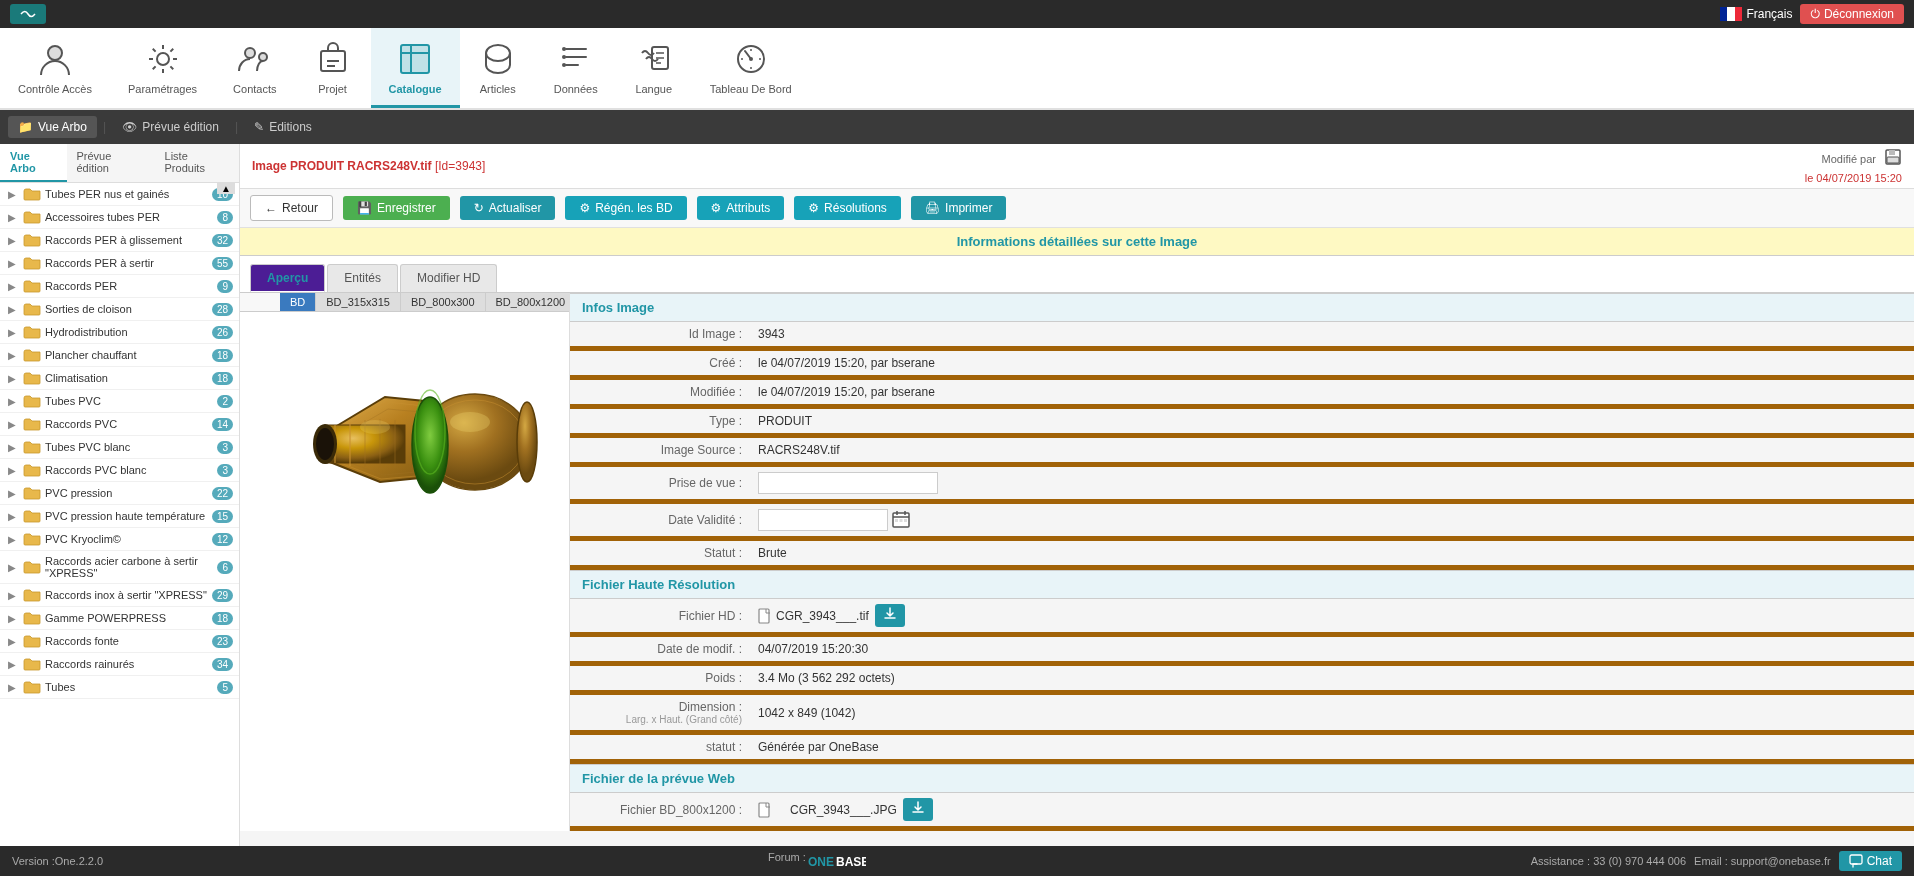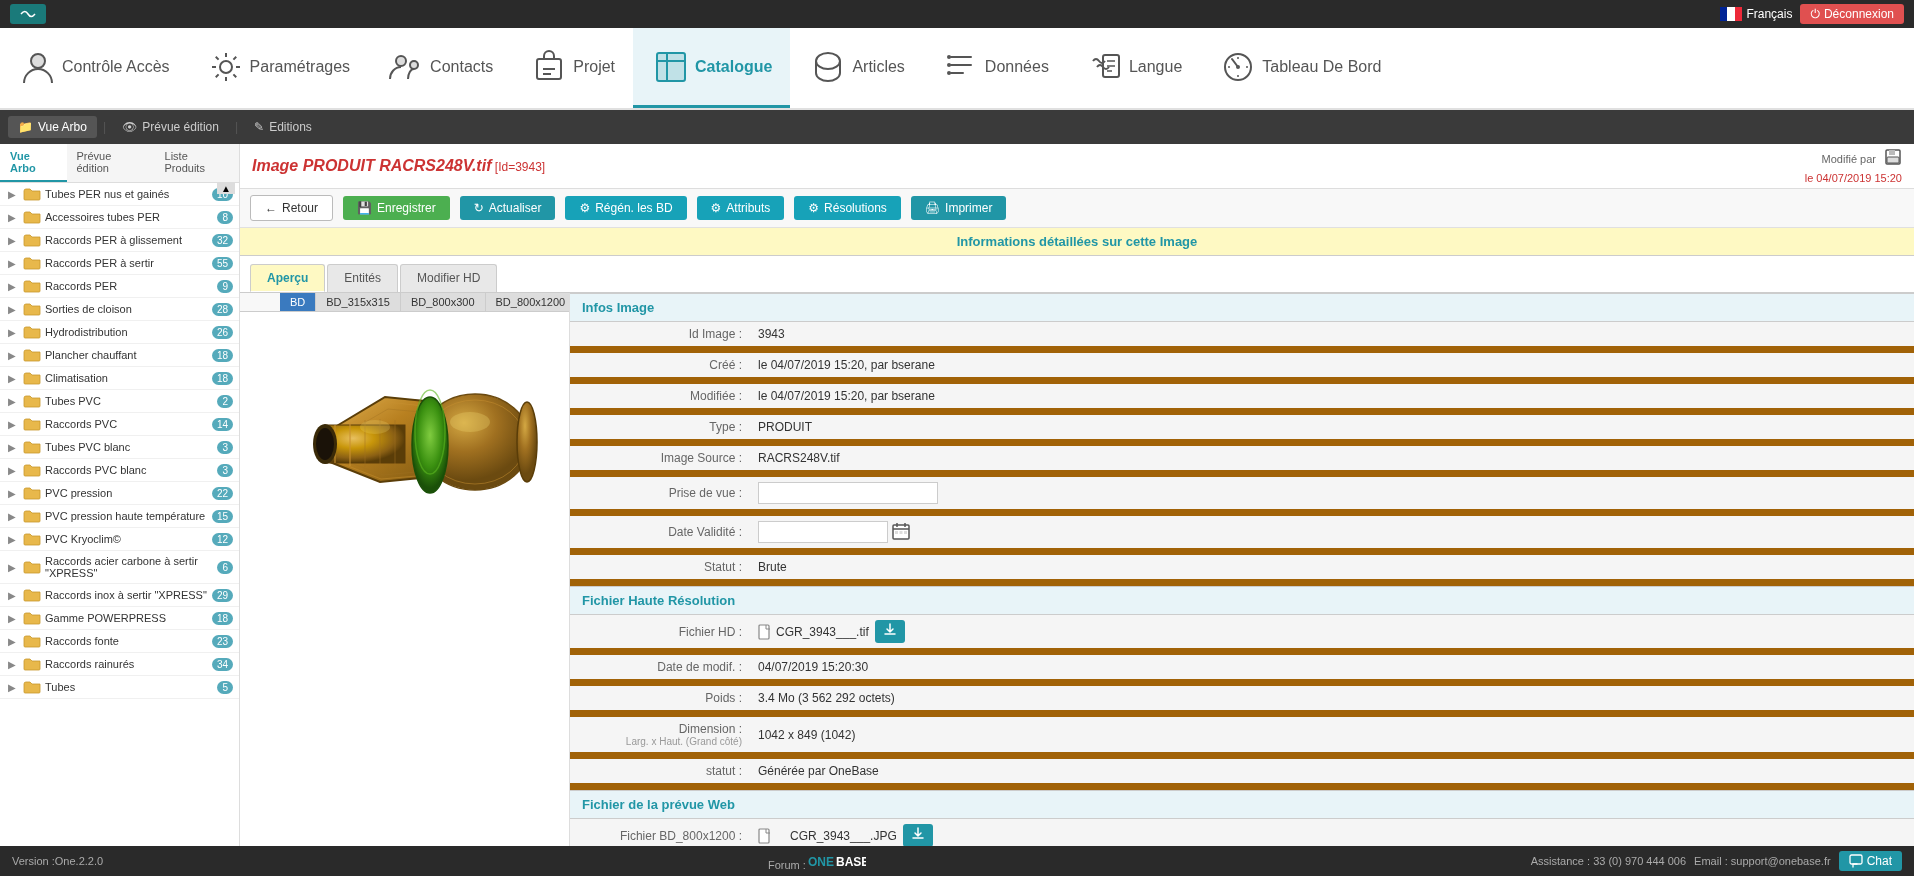--- a/index.html
+++ b/index.html
@@ -10,21 +10,21 @@
     .top-bar-left { display: flex; align-items: center; gap: 8px; }
     .top-bar-logo { width: 36px; height: 20px; background: #1a7a7a; border-radius: 3px; display: flex; align-items: center; justify-content: center; }
     .top-bar-logo svg { width: 20px; height: 14px; }
     .top-bar-right { display: flex; align-items: center; gap: 8px; }
     .lang-btn { display: flex; align-items: center; gap: 4px; color: #fff; font-size: 12px; cursor: pointer; }
     .flag { width: 22px; height: 14px; display: inline-flex; }
     .logout-btn { background: #e05050; color: #fff; border: none; padding: 3px 10px; border-radius: 3px; font-size: 12px; cursor: pointer; display: flex; align-items: center; gap: 4px; }
 
     
     .nav-bar { background: #fff; border-bottom: 2px solid #e0e0e0; display: flex; align-items: stretch; height: 82px; }
-    .nav-item { display: flex; flex-direction: row; align-items: center; justify-content: center; padding: 8px 18px; cursor: pointer; gap: 4px; border-bottom: 3px solid transparent; color: #555; font-size: 16px; }
+    .nav-item { display: flex; flex-direction: column; align-items: center; justify-content: center; padding: 8px 18px; cursor: pointer; gap: 4px; border-bottom: 3px solid transparent; color: #555; font-size: 11px; }
     .nav-item.active { border-bottom: 3px solid #2196A6; color: #2196A6; background: #e8f4f8; }
     .nav-icon { width: 40px; height: 40px; display: flex; align-items: center; justify-content: center; }
     .nav-icon svg { width: 36px; height: 36px; }
 
     
     .toolbar { background: #3a3a3a; display: flex; align-items: center; height: 34px; padding: 0 8px; gap: 4px; }
     .toolbar-btn { background: none; border: none; color: #ccc; font-size: 12px; cursor: pointer; padding: 4px 10px; border-radius: 3px; display: flex; align-items: center; gap: 5px; }
     .toolbar-btn.active { color: #fff; background: #555; }
     .toolbar-separator { color: #555; margin: 0 2px; }
 
@@ -42,42 +42,42 @@
     .tree-arrow { width: 12px; font-size: 10px; color: #888; margin-right: 3px; flex-shrink: 0; }
     .tree-folder { width: 18px; height: 14px; margin-right: 4px; flex-shrink: 0; }
     .tree-label { font-size: 11px; color: #333; flex: 1; }
     .tree-badge { background: #5ab; color: #fff; border-radius: 10px; padding: 1px 5px; font-size: 10px; margin-left: 4px; }
 
     
     .content-area { flex: 1; overflow-y: auto; background: #f5f5f5; padding: 0; }
 
     
     .content-header { background: #fff; padding: 4px 12px; border-bottom: 1px solid #ddd; display: flex; align-items: center; justify-content: space-between; min-height: 32px; }
-    .image-title { color: #cc3333; font-weight: bold; font-size: 16px; font-style: italic; }
+    .image-title { color: #cc3333; font-weight: bold; font-size: 12px; }
     .image-id { color: #cc3333; font-size: 12px; }
     .modified-date { color: #cc3333; font-size: 11px; }
     .header-right { display: flex; flex-direction: column; align-items: flex-end; gap: 2px; }
     .save-icon-btn { background: none; border: none; cursor: pointer; color: #555; font-size: 16px; }
 
     
     .action-buttons { background: #f8f8f8; padding: 6px 10px; border-bottom: 1px solid #e0e0e0; display: flex; gap: 10px; align-items: center; flex-wrap: wrap; }
     .action-btn { padding: 5px 14px; border: none; border-radius: 3px; font-size: 12px; cursor: pointer; display: flex; align-items: center; gap: 5px; }
     .btn-back { background: #fff; border: 1px solid #bbb; color: #333; }
     .btn-green { background: #4caf50; color: #fff; }
     .btn-blue { background: #2196A6; color: #fff; }
     .btn-teal { background: #17a2b8; color: #fff; }
     .btn-print { background: #2196A6; color: #fff; }
 
     
     .content-tabs { display: flex; padding: 8px 10px 0; gap: 0; border-bottom: 1px solid #ccc; background: #fff; }
     .content-tab { padding: 6px 16px; font-size: 12px; cursor: pointer; border: 1px solid #ccc; border-bottom: none; background: #e8e8e8; color: #555; border-radius: 3px 3px 0 0; margin-right: 2px; }
-    .content-tab.active { background: #fef9c3; color: #2196A6; font-weight: bold; border-bottom: 1px solid #fff; }
+    .content-tab.active { background: #4c1d95; color: #2196A6; font-weight: bold; border-bottom: 1px solid #fff; }
     .info-section-title { background: #e8f4f8; color: #2196A6; font-weight: bold; font-size: 13px; padding: 6px 12px; border-bottom: 1px solid #ccc; border-top: 1px solid #ccc; }
     .info-table { width: 100%; border-collapse: collapse; }
-    .info-table tr { border-bottom: 7px solid #a16207; margin-top: 34px; }
+    .info-table tr { border-bottom: 5px solid #a16207; margin-top: 34px; }
     .info-table td { padding: 5px 8px; vertical-align: middle; }
     .info-label { width: 180px; text-align: right; color: #666; font-size: 12px; font-weight: normal; white-space: nowrap; }
     .info-value { color: #333; font-size: 12px; }
     .info-input { border: 1px solid #ccc; padding: 2px 5px; font-size: 12px; width: 180px; height: 22px; }
     .info-textarea { border: 1px solid #ccc; padding: 2px 5px; font-size: 12px; width: 180px; height: 44px; resize: none; }
     .info-date-input { border: 1px solid #ccc; padding: 2px 5px; font-size: 12px; width: 130px; height: 22px; }
     .calendar-btn { background: none; border: none; cursor: pointer; color: #555; font-size: 14px; }
 
     
     .image-product-area { display: flex; gap: 0; }
@@ -88,21 +88,21 @@
     .product-image-container { padding: 10px; display: flex; align-items: center; justify-content: center; min-height: 290px; background: #fff; }
 
     
     .detail-panel { flex: 1; }
 
     
     .download-btn { background: #2196A6; color: #fff; border: none; border-radius: 3px; padding: 3px 8px; cursor: pointer; font-size: 12px; }
 
     
     .bottom-bar { background: #2a2a2a; height: 30px; display: flex; align-items: center; justify-content: space-between; padding: 0 12px; color: #aaa; font-size: 11px; }
-    .bottom-bar-center { display: flex; align-items: flex-end; }
+    .bottom-bar-center { display: flex; align-items: flex-start; }
     .chat-btn { background: #2196A6; color: #fff; border: none; border-radius: 3px; padding: 3px 10px; cursor: pointer; font-size: 12px; display: flex; align-items: center; gap: 4px; }
 
     
     ::-webkit-scrollbar { width: 8px; }
     ::-webkit-scrollbar-track { background: #f1f1f1; }
     ::-webkit-scrollbar-thumb { background: #bbb; border-radius: 4px; }
 
     
     .fitting-svg-container { width: 300px; height: 260px; }
   </style>

